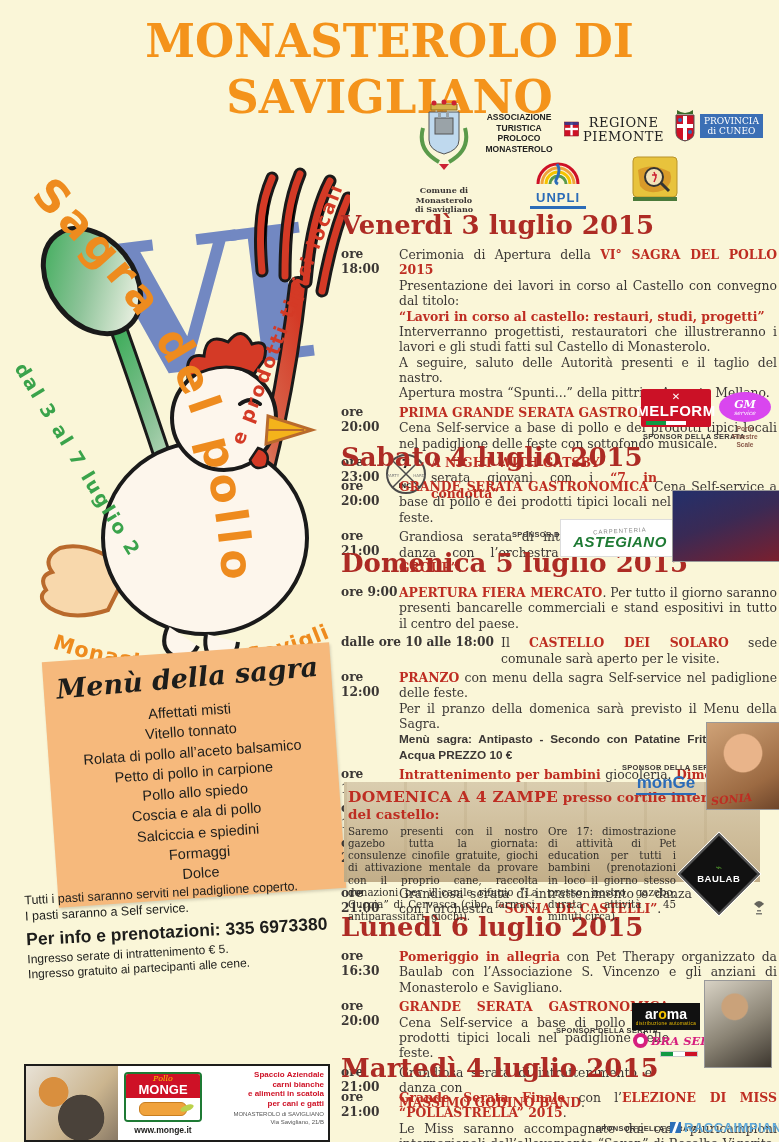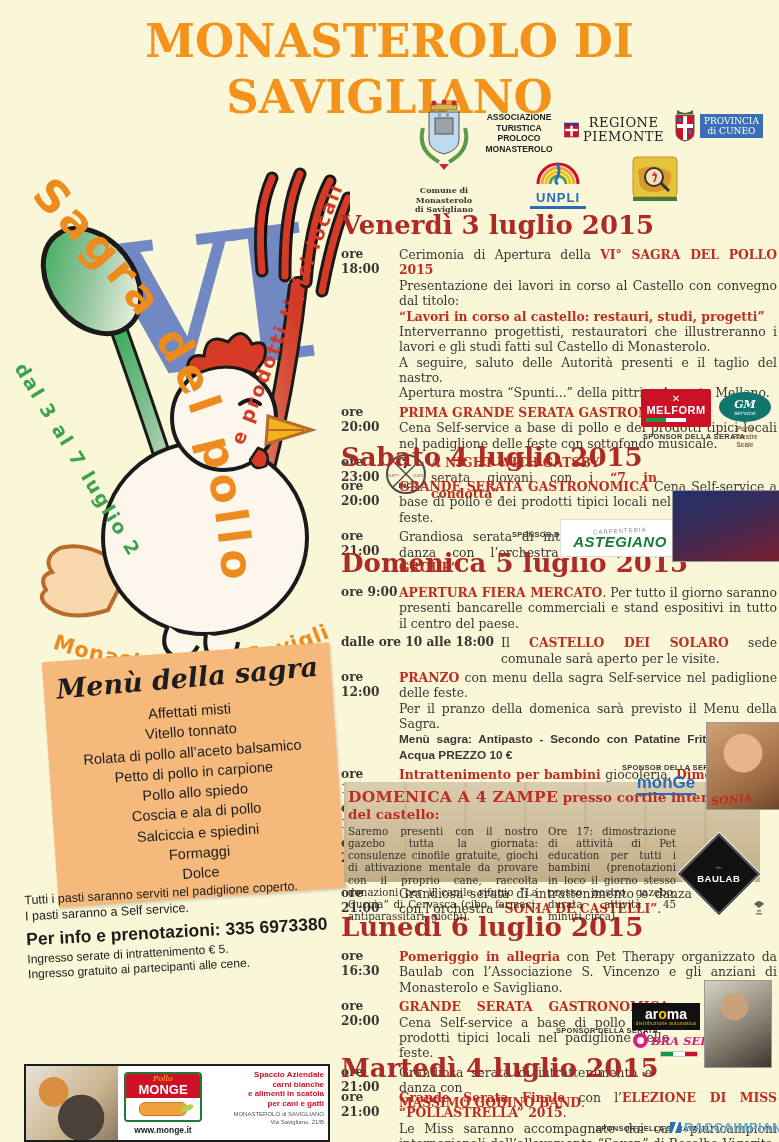--- a/index.html
+++ b/index.html
@@ -78,24 +78,24 @@
   .seg-plain{}
   .seg-redbold{color:#BE2D22;font-weight:bold;}
   .seg-boldsans{font-family:"Liberation Sans",sans-serif;font-weight:bold;font-size:11.8px;color:#3b3735;}
   .badge7{flex:0 0 42px;margin:-2px 4px 0 -14px;}
   
   .sponsor-caption{position:absolute;font-family:"Liberation Sans",sans-serif;font-weight:bold;
     font-size:7.5px;color:#3b3735;letter-spacing:0.3px;}
   .melform{position:absolute;left:641px;top:389px;width:70px;height:38px;background:#CB1126;
     display:flex;flex-direction:column;align-items:center;justify-content:center;border-radius:2px;}
   .melform-x{color:#fff;font-size:10px;line-height:1;}
-  .melform-name{color:#fff;font-family:"Liberation Sans",sans-serif;font-weight:bold;font-size:11px;letter-spacing:0.5px;}
+  .melform-name{color:#fff;font-family:"Liberation Sans",sans-serif;font-weight:bold;font-size:15px;letter-spacing:0.5px;}
   .melform-flag{width:60px;height:4px;margin-top:2px;background:linear-gradient(to right,#119944 33%,#ffffff 33% 66%,#CE1126 66%);}
   .gm-wrap{position:absolute;left:716px;top:392px;width:58px;text-align:center;}
-  .gm-oval{width:52px;height:30px;background:#0f766e;border-radius:50%;margin:0 auto;
+  .gm-oval{width:52px;height:30px;background:#d946ef;border-radius:50%;margin:0 auto;
     display:flex;flex-direction:column;align-items:center;justify-content:center;color:#fff;}
   .gm-name{font-style:italic;font-weight:bold;font-size:11px;line-height:1;font-family:"DejaVu Serif",serif;}
   .gm-service{font-style:italic;font-size:6px;line-height:1;}
   .gm-sub{font-family:"Liberation Sans",sans-serif;font-size:6.5px;color:#8a5a4a;line-height:1.2;margin-top:3px;font-weight:bold;}
   .astegiano{position:absolute;left:560px;top:519px;width:118px;height:36px;background:#fff;
     border:1px solid #ddd;display:flex;flex-direction:column;align-items:center;justify-content:center;}
   .astegiano-top{font-family:"Liberation Sans",sans-serif;font-size:6px;color:#8a8a8a;letter-spacing:1px;transform:rotate(-3deg);}
   .astegiano-name{font-family:"Liberation Sans",sans-serif;font-weight:bold;font-style:italic;
     font-size:15px;color:#1E7A34;letter-spacing:0.5px;line-height:1;}
   .photo{position:absolute;border:1px solid #999;}
@@ -171,21 +171,21 @@
       <div class="comune-caption pre">Comune di Monasterolo
 di Savigliano</div>
     </div>
     <div class="logo-item" style="left:84px;top:18px;width:86px;">
       <div class="proloco-text pre">ASSOCIAZIONE
 TURISTICA
 PROLOCO
 MONASTEROLO</div>
     </div>
     <div class="logo-item" style="left:172px;top:22px;width:100px;">
-      <div style="display:flex;align-items:flex-end;gap:4px;">
+      <div style="display:flex;align-items:flex-start;gap:4px;">
         <svg width="26" height="26" viewBox="0 0 26 26">
           <rect x="1" y="1" width="24" height="24" fill="#CE1126" stroke="#8a0a1a"></rect>
           <rect x="11" y="2" width="4" height="22" fill="#fff"></rect>
             <rect x="2" y="11" width="22" height="4" fill="#fff"></rect>
           <rect x="1" y="1" width="24" height="5" fill="#2B3990" opacity="0.85"></rect>
         </svg>
         <div class="regione-text pre">REGIONE
 PIEMONTE</div>
       </div>
     </div>

